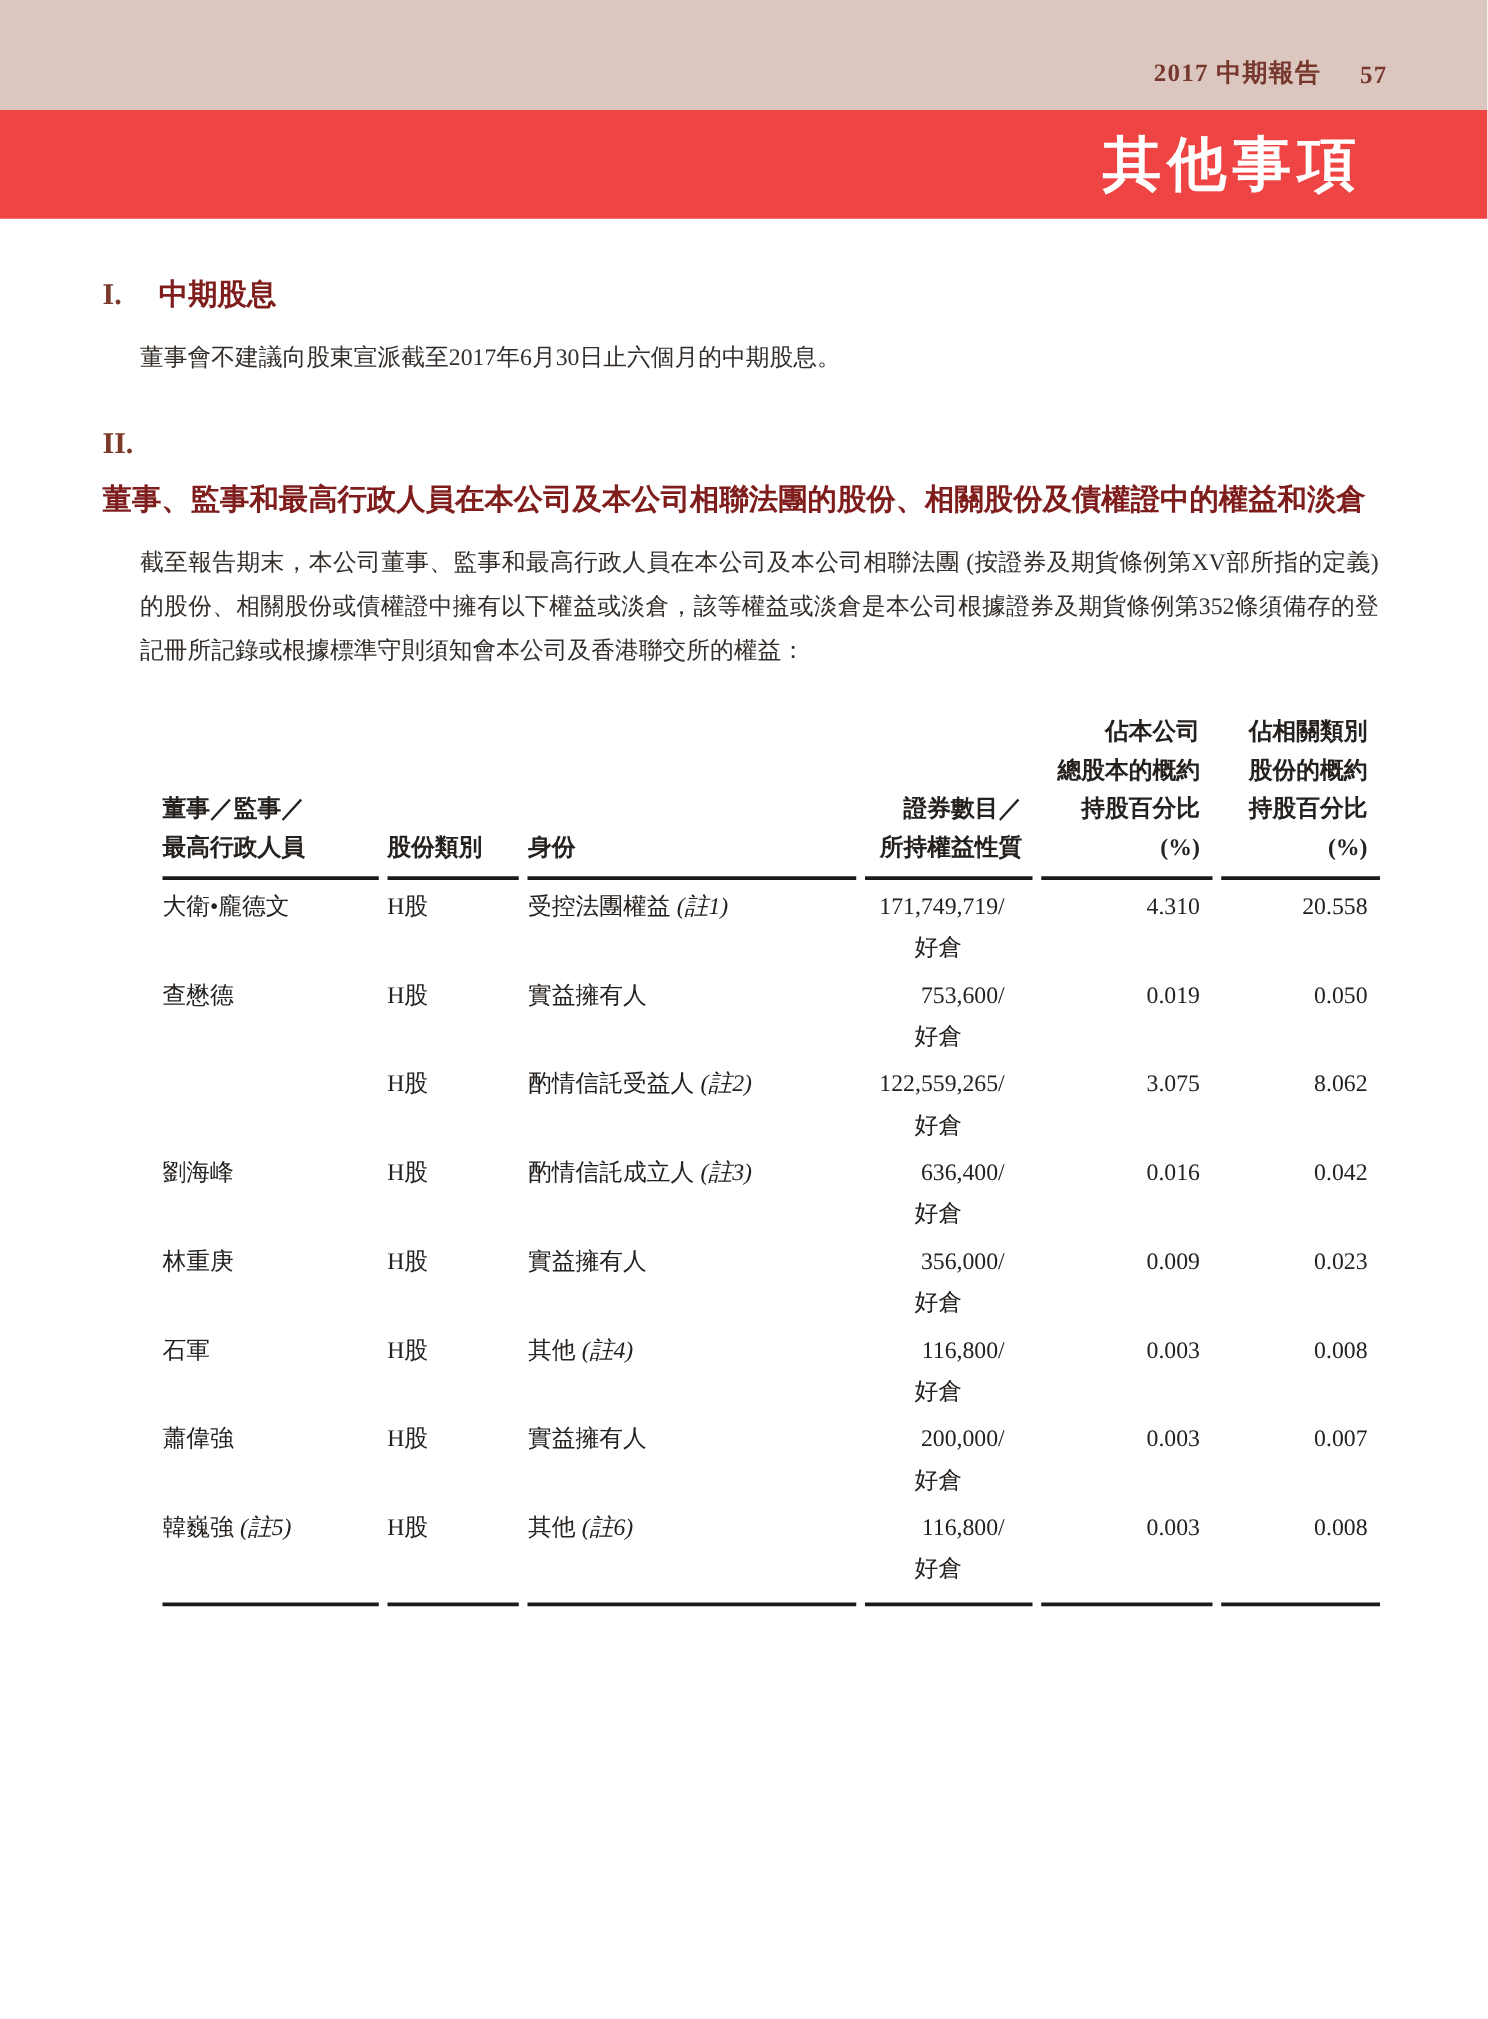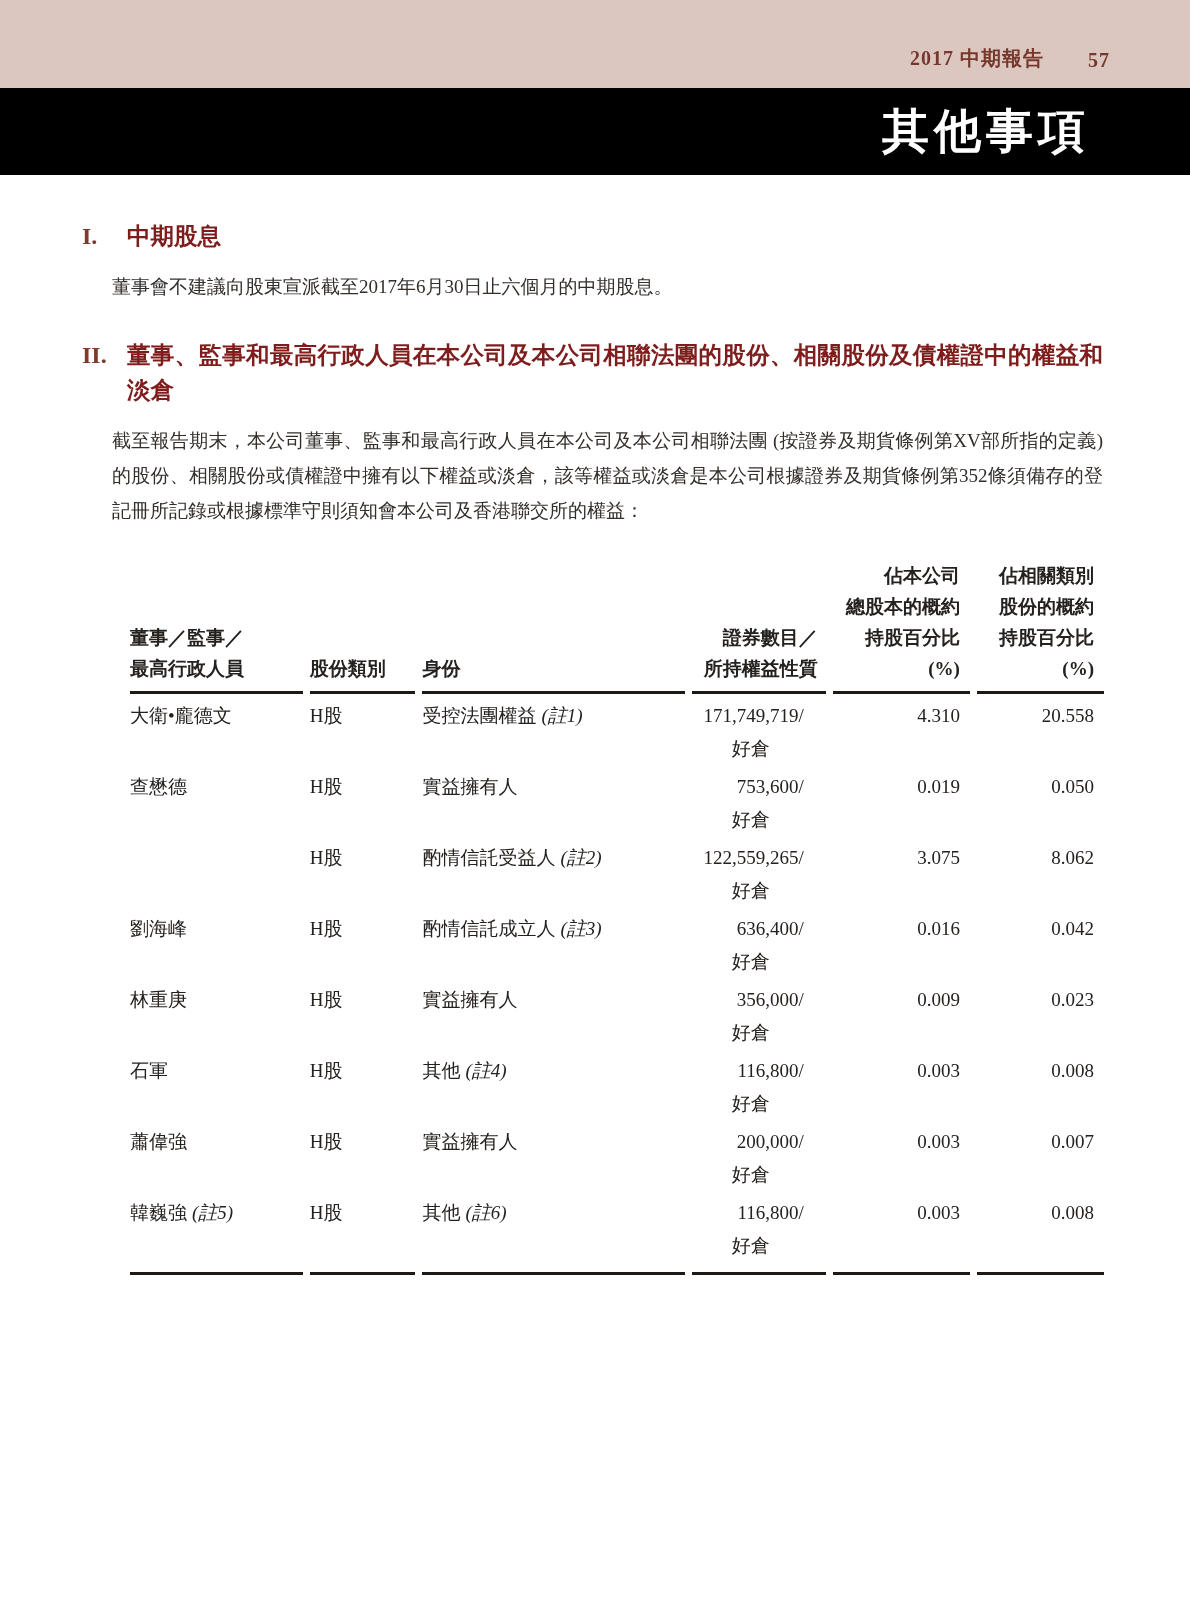--- a/index.html
+++ b/index.html
@@ -10,33 +10,33 @@
     color:#2e2a27; position:relative; overflow:hidden;
   }
   
   .topstrip {
     height:88px; background:#dcc7c0;
     display:flex; justify-content:flex-end; align-items:flex-end;
     padding:0 80px 16px 0;
     color:#76382c; font-weight:bold; font-size:20px;
     letter-spacing:1px;
   }
-  .topstrip .pageno { margin-left:44px; }
+  .topstrip .pageno { margin-left:31px; }
   
   .banner {
-    height:87px; background:#000000;
+    height:87px; background:#ef4444;
     display:flex; justify-content:flex-end; align-items:center;
     padding-right:100px;
     color:#ffffff; font-weight:bold; font-size:47px; letter-spacing:5px;
   }
   
   .content { padding:0 87px 0 82px; }
   .section { display:flex; }
   .sec1 { margin-top:44px; }
-  .sec2 { margin-top:34px; }
+  .sec2 { margin-top:34px;flex-direction:column; }
   .section .num {
     width:45px; flex:0 0 45px;
     font-weight:bold; font-size:24px; color:#7c3a2b; line-height:35px;
   }
   .section .title {
     flex:1; font-weight:bold; font-size:23.5px; color:#7f1d1d; line-height:35px;
     text-align:justify;
   }
   .para {
     margin:15px 0 0 30px;

